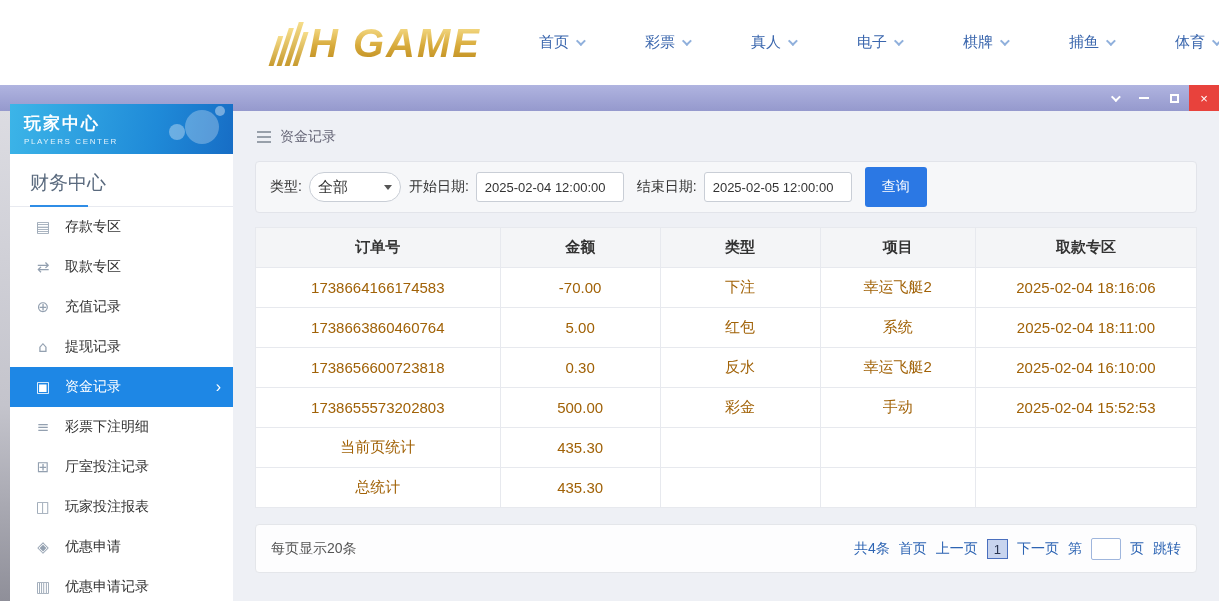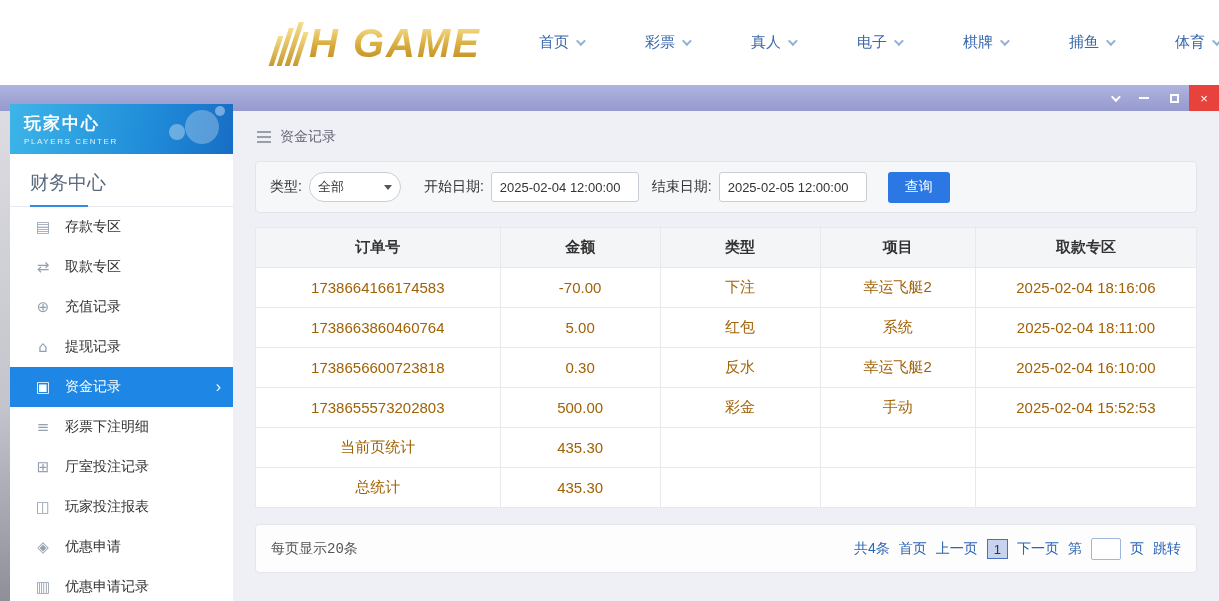--- a/index.html
+++ b/index.html
@@ -60,35 +60,35 @@
   
   .content { position:absolute; left:233px; top:111px; right:0; bottom:0; background:#eef0f5; overflow:hidden; }
   .breadcrumb { padding:17px 0 15px 24px; display:flex; align-items:center; gap:9px; color:#667; font-size:14px; }
   .hamburger { display:flex; flex-direction:column; gap:3px; }
   .hamburger i { display:block; width:14px; height:2px; background:#98a0aa; }
 
   .filters { margin:0 22px; height:52px; background:#f6f7f9; border:1px solid #e2e4ea; border-radius:4px;
     display:flex; align-items:center; padding:0 14px; gap:7px; }
   .flabel { font-size:14px; color:#333; }
   .fselect { width:92px; height:30px; background:#fff; border:1px solid #c9ced6; border-radius:15px;
-    display:flex; align-items:center; justify-content:space-between; padding:0 8px; font-size:13px; cursor:pointer; margin-right:16px; }
+    display:flex; align-items:center; justify-content:space-between; padding:0 8px; font-size:15px; cursor:pointer; margin-right:1px; }
   .sel-arrow { width:0; height:0; border-left:4px solid transparent; border-right:4px solid transparent; border-top:5px solid #555; }
   .finput { width:148px; height:30px; border:1px solid #c9ced6; border-radius:3px; padding:0 8px; font-size:13px; color:#333;
     font-family:"Liberation Sans","DejaVu Sans",sans-serif; margin-right:6px; background:#fff; }
-  .search-btn { height:31px; padding:0 17px; background:#2b78e4; color:#fff; border:none; border-radius:3px;
-    font-size:14px; cursor:pointer; margin-left:8px; font-family:inherit; }
+  .search-btn { height:40px; padding:0 17px; background:#2b78e4; color:#fff; border:none; border-radius:3px;
+    font-size:14px; cursor:pointer; margin-left:0; font-family:inherit; }
 
   .records { margin:14px 22px 0; border-collapse:collapse; width:calc(100% - 44px); background:#fff; }
   .records th, .records td { border:1px solid #e7e9ee; height:40px; text-align:center; font-size:15px; }
   .records th { background:#f4f5f7; color:#333; font-weight:bold; }
   .records td { color:#a16207; }
 
   .pagebar { margin:16px 22px 0; height:49px; background:#fdfdfe; border:1px solid #e4e6ea; border-radius:4px;
     display:flex; align-items:center; justify-content:space-between; padding:0 15px; }
-  .per-page { color:#555; font-size:14px;font-family:Liberation Mono, monospace; }
+  .per-page { color:#555; font-size:14px; }
   .pager { display:flex; align-items:center; gap:9px; font-size:14px; color:#2d64b3; }
   .pager a { color:#2d64b3; text-decoration:none; cursor:pointer; }
   .cur-page { background:#c8d4ee; border:1px solid #4a6fbe; color:#2a3550; padding:0 6px; height:20px; line-height:20px; font-size:13px; }
   .jump-input { width:30px; height:22px; border:1px solid #9fb6dd; border-radius:2px; background:#fff; }
 </style>
 </head>
 <body>
 
 <header class="topbar">
   <div class="logo">

